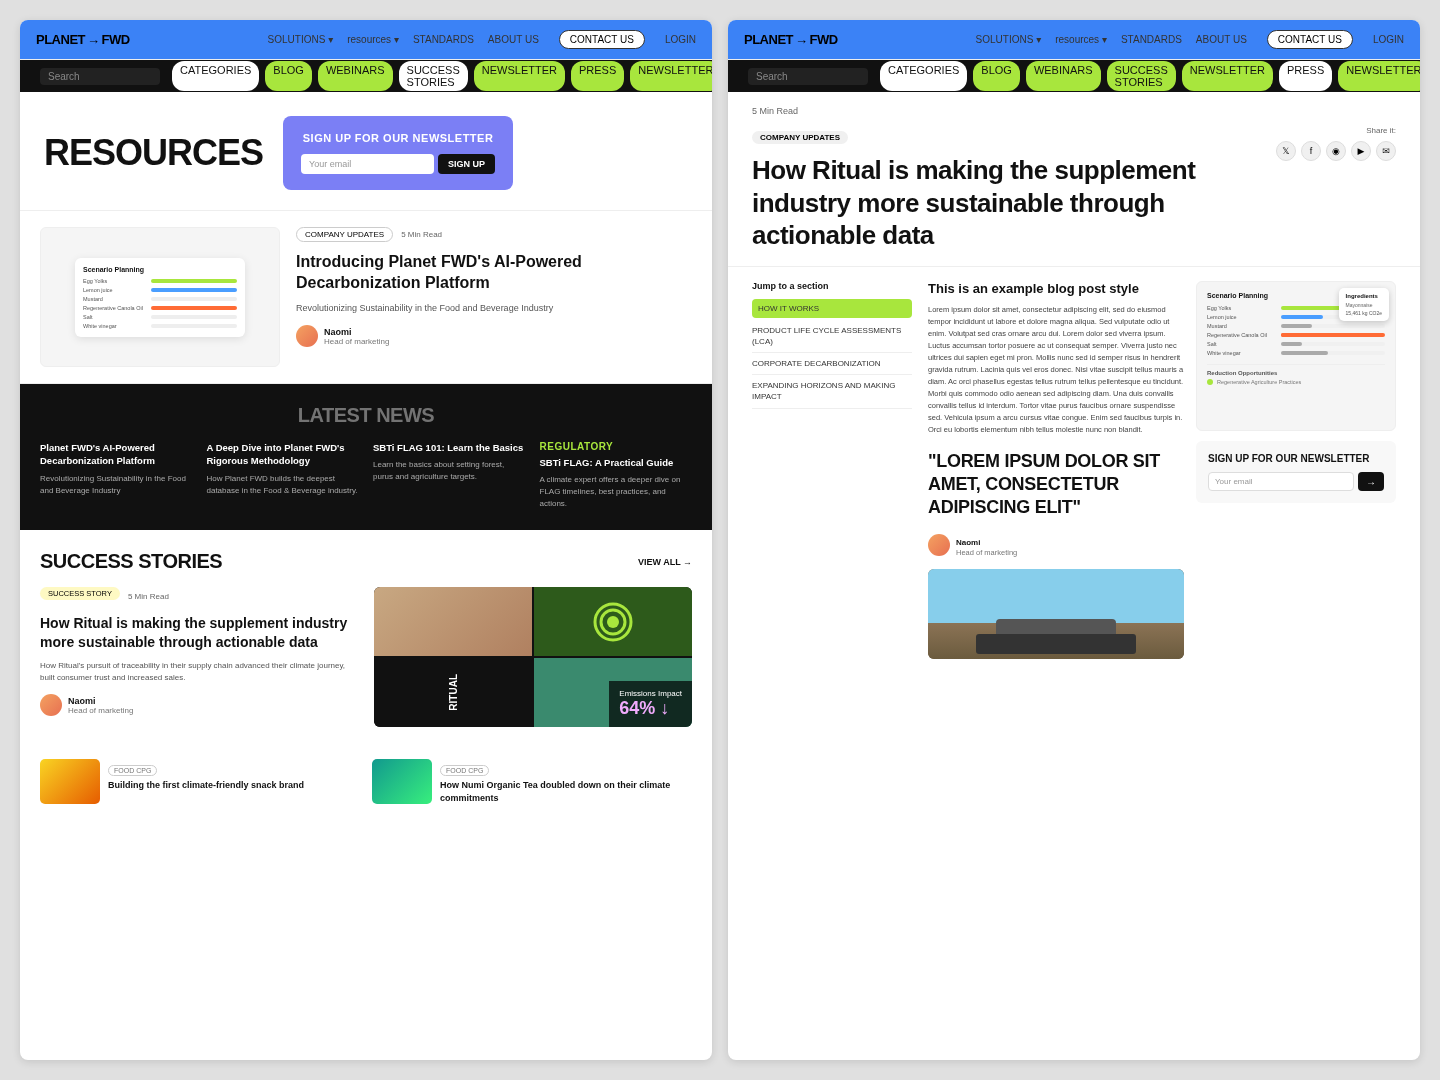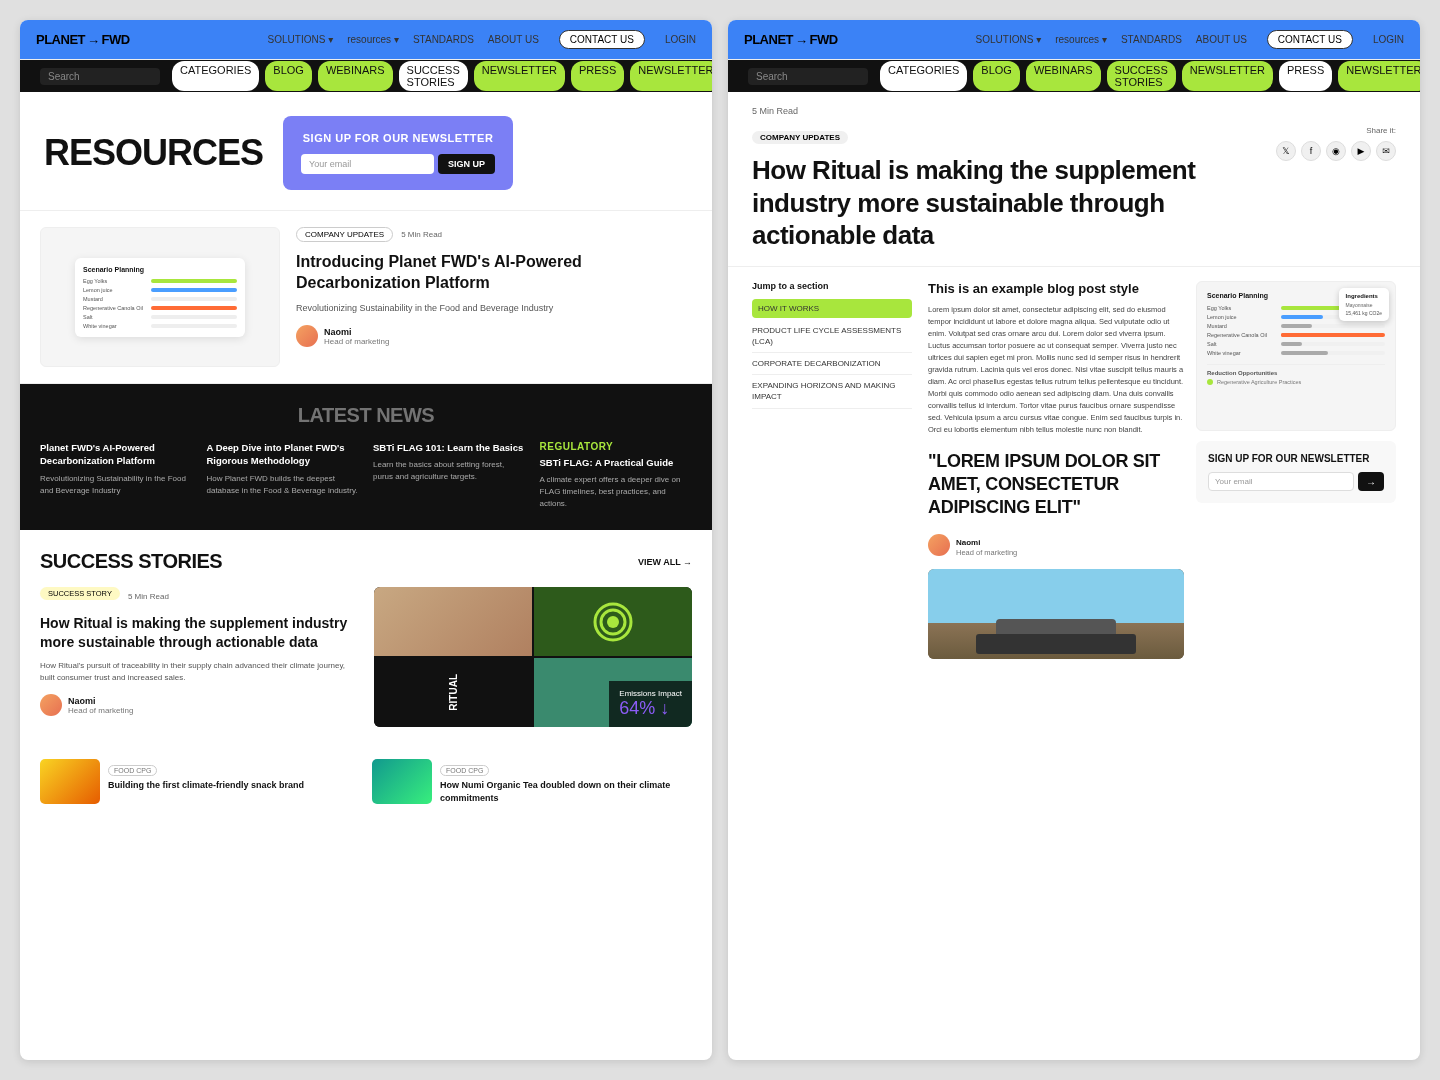--- a/index.html
+++ b/index.html
@@ -82,21 +82,21 @@
     .success-right { display: flex; flex-direction: column; }
     .ritual-image { width: 100%; height: 140px; background: #111; border-radius: 6px; overflow: hidden; display: flex; align-items: center; justify-content: center; position: relative; }
     .ritual-image-inner { width: 100%; height: 100%; display: grid; grid-template-columns: 1fr 1fr; grid-template-rows: 1fr 1fr; gap: 2px; }
     .ritual-cell { background: #333; }
     .ritual-cell.hand { background: linear-gradient(135deg, #c8a882, #b08060); }
     .ritual-cell.green-circle { background: #2d5a1b; display: flex; align-items: center; justify-content: center; }
     .ritual-cell.black { background: #111; display: flex; flex-direction: column; align-items: center; justify-content: center; }
     .ritual-cell.teal { background: #3a8a6e; }
     .ritual-overlay { position: absolute; bottom: 0; right: 0; background: rgba(0,0,0,0.7); padding: 8px 10px; border-radius: 0 0 6px 0; }
     .emissions-label { font-size: 8px; color: #fff; }
-    .emissions-value { font-size: 18px; font-weight: 400; color: #8b5cf6; }
+    .emissions-value { font-size: 18px; font-weight: 700; color: #f0abfc; }
     .story-tag { display: inline-flex; background: #fef9c3; border-radius: 12px; padding: 2px 8px; font-size: 7.5px; margin-bottom: 6px; }
     .story-title { font-size: 14px; font-weight: 800; color: #111; line-height: 1.35; margin-bottom: 8px; }
     .story-desc { font-size: 8px; color: #555; line-height: 1.5; margin-bottom: 10px; }
     
     
     .more-items { display: grid; grid-template-columns: 1fr 1fr; gap: 12px; margin-top: 12px; padding: 0 20px 20px; }
     .more-item { display: flex; gap: 8px; align-items: flex-start; }
     .more-thumb { width: 60px; min-width: 60px; height: 45px; border-radius: 5px; overflow: hidden; }
     .thumb-food { background: linear-gradient(135deg, #f9d423, #e65c00); width: 100%; height: 100%; }
     .thumb-numi { background: linear-gradient(135deg, #11998e, #38ef7d); width: 100%; height: 100%; }

